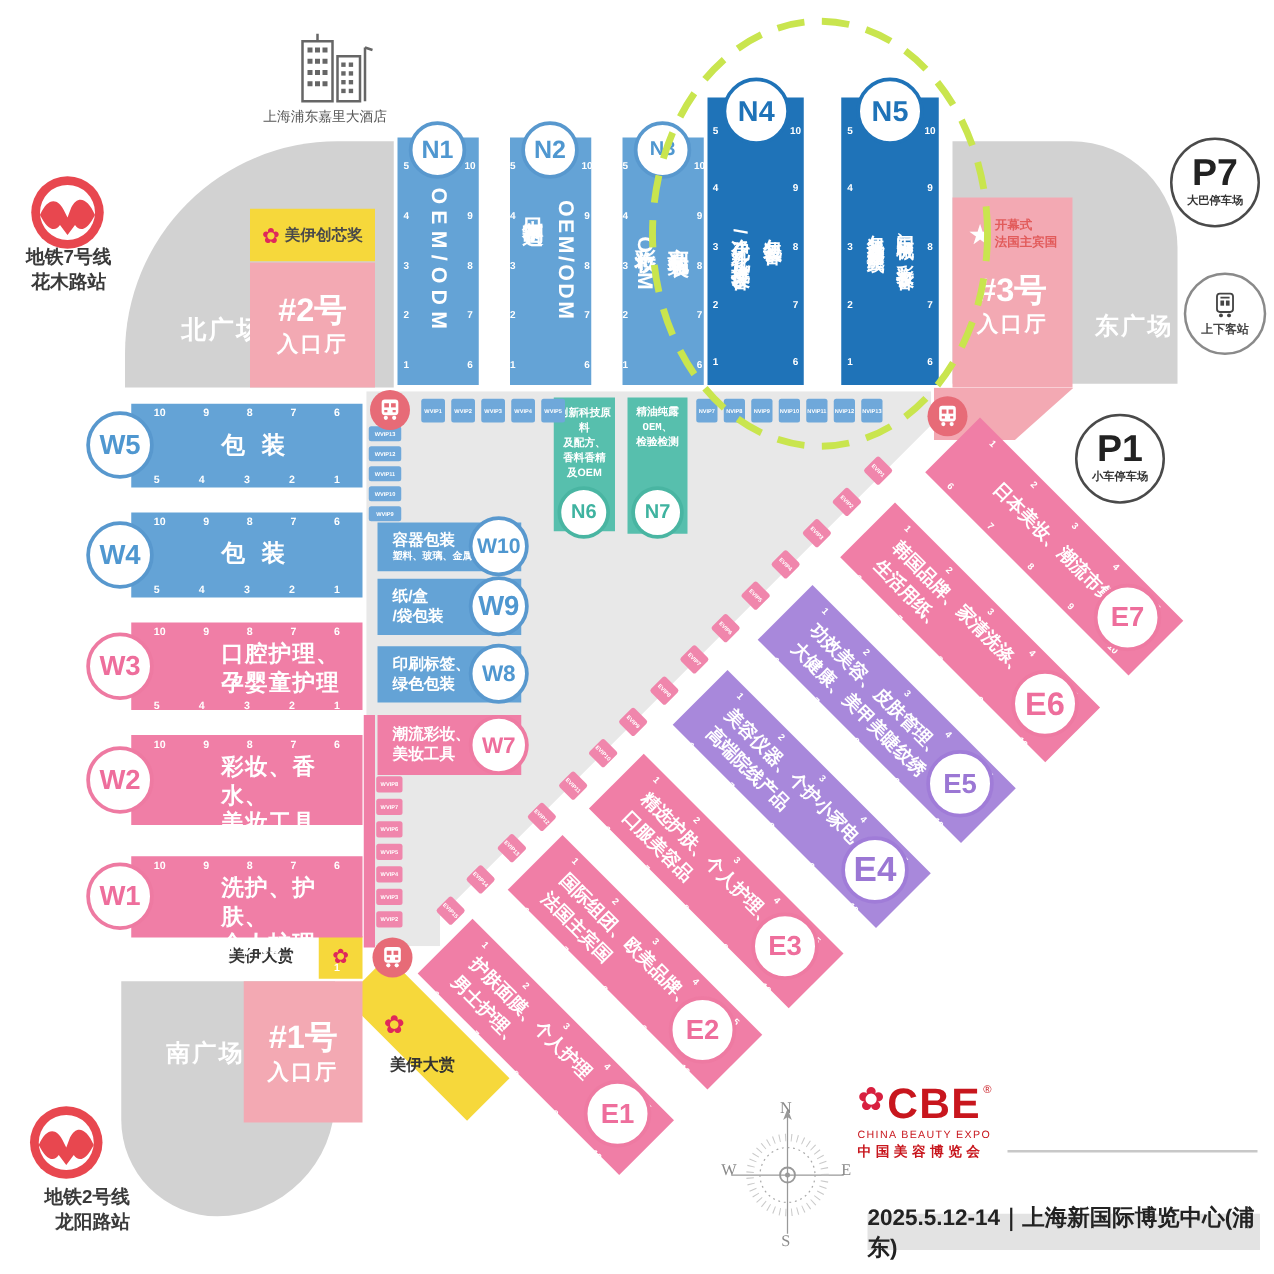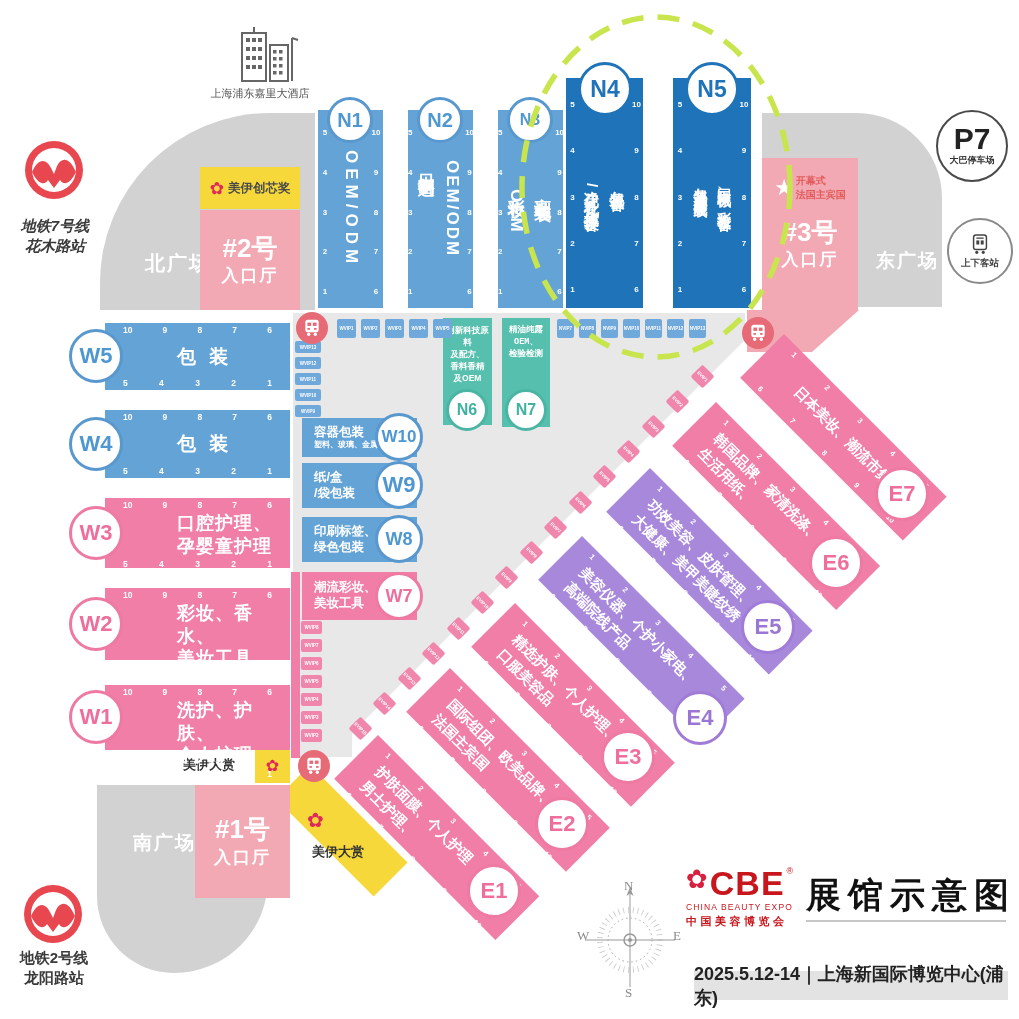--- a/index.html
+++ b/index.html
@@ -105,23 +105,23 @@
   #badge-w5{left:69px;top:329px;width:54px;height:54px;font-size:22px;}
   #badge-w4{left:69px;top:417px;width:54px;height:54px;font-size:22px;}
   #badge-w3{left:69px;top:506px;width:54px;height:54px;font-size:22px;}
   #badge-w2{left:69px;top:597px;width:54px;height:54px;font-size:22px;}
   #badge-w1{left:69px;top:690px;width:54px;height:54px;font-size:22px;}
   #badge-w10{left:375px;top:413px;width:48px;height:48px;font-size:17px;}
   #badge-w9{left:375px;top:461px;width:48px;height:48px;font-size:22px;}
   #badge-w8{left:375px;top:515px;width:48px;height:48px;font-size:18px;}
   #badge-w7{left:375px;top:572px;width:48px;height:48px;font-size:18px;}
   #badge-e7{left:875px;top:467px;width:54px;height:54px;font-size:22px;}
-  #badge-e6{left:809px;top:536px;width:54px;height:54px;font-size:22px;}
+  #badge-e6{left:809px;top:536px;width:54px;height:54px;font-size:26px;}
   #badge-e5{left:741px;top:600px;width:54px;height:54px;font-size:22px;}
-  #badge-e4{left:673px;top:691px;width:54px;height:54px;font-size:22px;}
+  #badge-e4{left:673px;top:669px;width:54px;height:54px;font-size:28px;}
   #badge-e3{left:601px;top:730px;width:54px;height:54px;font-size:22px;}
   #badge-e2{left:535px;top:797px;width:54px;height:54px;font-size:22px;}
   #badge-e1{left:467px;top:864px;width:54px;height:54px;font-size:22px;}
 
   
   .viprow{position:absolute;display:flex;gap:5px;z-index:3;}
   .vipcol{position:absolute;display:flex;flex-direction:column;gap:4px;z-index:3;}
   .vipbox{display:flex;align-items:center;justify-content:center;border-radius:2px;
           font-size:4.5px;color:#fff;font-weight:bold;overflow:hidden;}
   .vipbox.vblue{background:#6FA8DA;}
@@ -167,22 +167,22 @@
   .pbadge .pid{font-size:30px;font-weight:bold;color:#222;line-height:0.95;}
   .pbadge .plab{font-size:9px;color:#333;font-weight:bold;}
   #p7-badge{left:936px;top:110px;width:72px;height:72px;}
   #p1-badge{left:860px;top:331px;width:72px;height:72px;}
   #pickup-badge{left:947px;top:218px;width:66px;height:66px;border:2px solid #8a8a8a;}
   #pickup-badge .plab{font-size:9.5px;color:#444;text-align:center;}
 
   
   .metro-label{position:absolute;width:100px;text-align:center;font-size:15px;font-weight:bold;color:#3a3a3a;
                line-height:1.3;white-space:pre-line;z-index:2;}
-  #metro7-icon{left:24px;top:140px;z-index:2;} #metro7-label{left:5px;top:216px;font-style:italic;}
-  #metro2-icon{left:23px;top:884px;z-index:2;} #metro2-label{left:4px;top:948px;}
+  #metro7-icon{left:24px;top:140px;z-index:2;} #metro7-label{left:5px;top:196px;}
+  #metro2-icon{left:23px;top:884px;z-index:2;} #metro2-label{left:4px;top:948px;text-align:right;}
   #hotel-icon{left:222px;top:26px;z-index:2;}
   #hotel-label{left:208px;top:86px;width:104px;text-align:center;font-size:11px;color:#555;z-index:2;}
 
   
   .bus-badge{position:absolute;width:32px;height:32px;border-radius:50%;background:var(--bus-pink,#E76B77);
              display:flex;align-items:center;justify-content:center;z-index:4;}
   #bus-top-left{left:296px;top:312px;}
   #bus-top-right{left:742px;top:317px;}
   #bus-bottom{left:298px;top:750px;}
 
@@ -715,20 +715,24 @@
         <rect x="6.5" y="12" width="3" height="2.2" fill="#E76B77"></rect>
         <rect x="14.5" y="12" width="3" height="2.2" fill="#E76B77"></rect>
         <circle cx="8" cy="19.5" r="2" fill="#fff"></circle>
         <circle cx="16" cy="19.5" r="2" fill="#fff"></circle>
       </svg>
   </div>
 
   <div class="pbadge" id="p7-badge">
     <div class="pid">P7</div>
     <div class="plab">大巴停车场</div>
+  </div>
+  <div class="pbadge" id="p1-badge">
+    <div class="pid">P1</div>
+    <div class="plab">小车停车场</div>
   </div>
   <div class="pbadge" id="pickup-badge">
     <svg width="22" height="24" viewBox="0 0 24 26">
         <rect x="5" y="2" width="14" height="16" rx="2.5" fill="none" stroke="#444" stroke-width="1.6"></rect>
         <line x1="8" y1="5.5" x2="16" y2="5.5" stroke="#444" stroke-width="1.4"></line>
         <rect x="8" y="8" width="3.2" height="4.5" fill="#444"></rect>
         <rect x="12.8" y="8" width="3.2" height="4.5" fill="#444"></rect>
         <circle cx="8.5" cy="21" r="1.7" fill="#444"></circle>
         <circle cx="15.5" cy="21" r="1.7" fill="#444"></circle>
       </svg>
@@ -807,21 +811,20 @@
 
   <div class="abs" id="cbe-logo">
     <div class="row">
       <span class="flower-icon" style="font-size:26px;color:#D81F3F;">✿</span>
       <span class="cbe">CBE</span>
       <span class="reg">®</span>
     </div>
     <div id="cbe-en">CHINA BEAUTY EXPO</div>
     <div id="cbe-cn">中国美容博览会</div>
   </div>
-  <div class="abs" id="map-title">展馆示意图</div>
   <div class="abs" id="title-sep"></div>
   <div class="abs" id="date-bar">2025.5.12-14｜上海新国际博览中心(浦东)</div>
 
   <svg id="highlight-svg" width="1019" height="1019">
     <ellipse cx="656" cy="187" rx="134" ry="170" fill="none" stroke="#C9E54E" stroke-width="5.5" stroke-dasharray="22 14"></ellipse>
   </svg>
 
 </div>
 
 </body></html>

